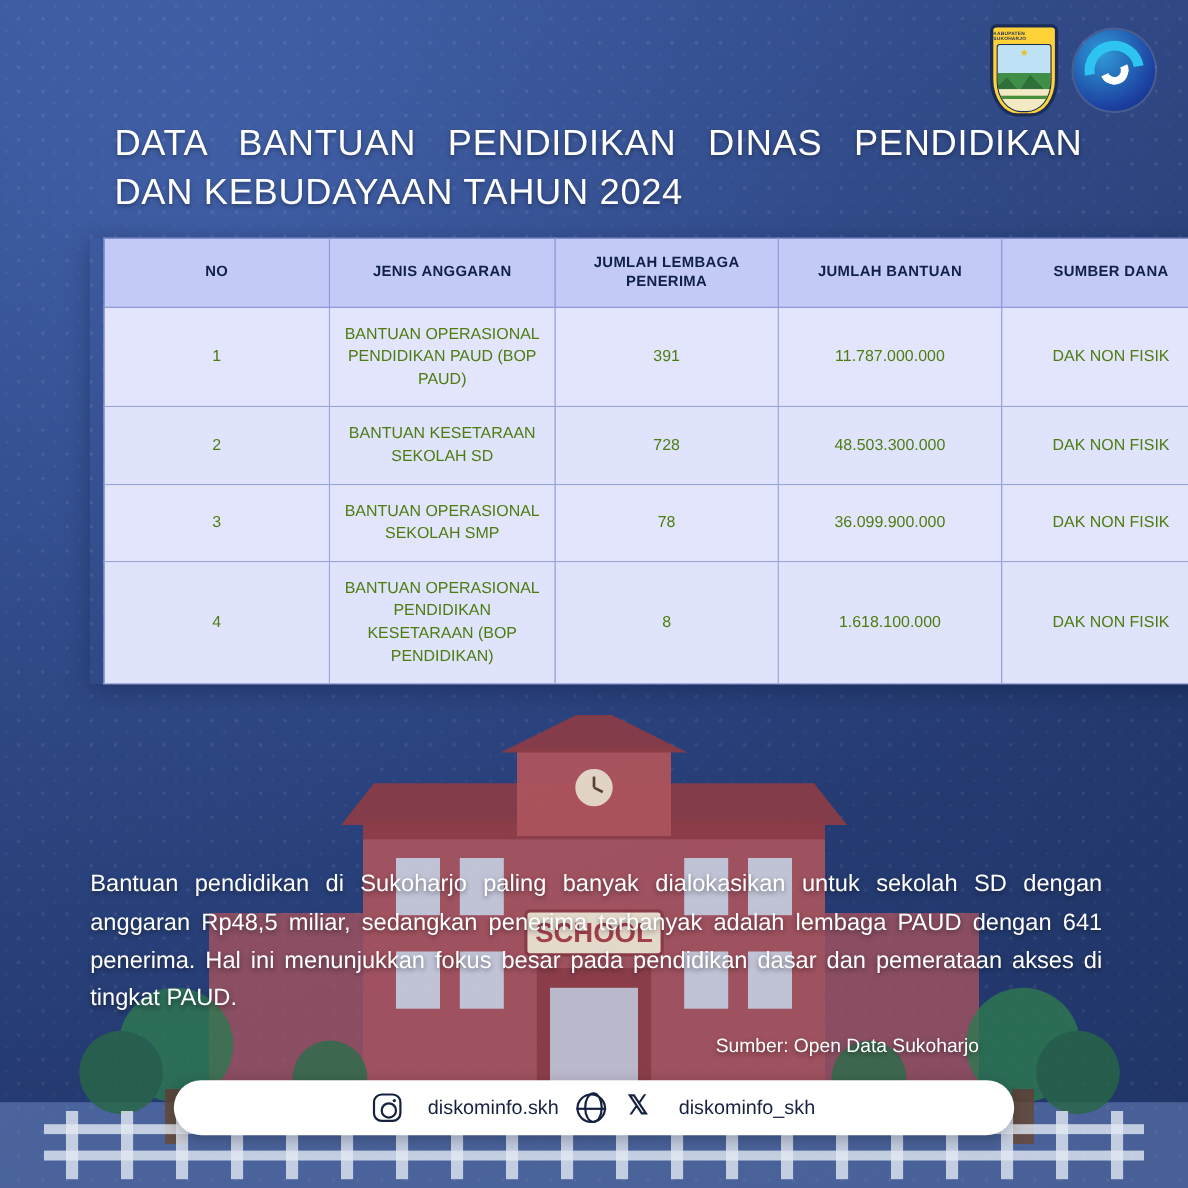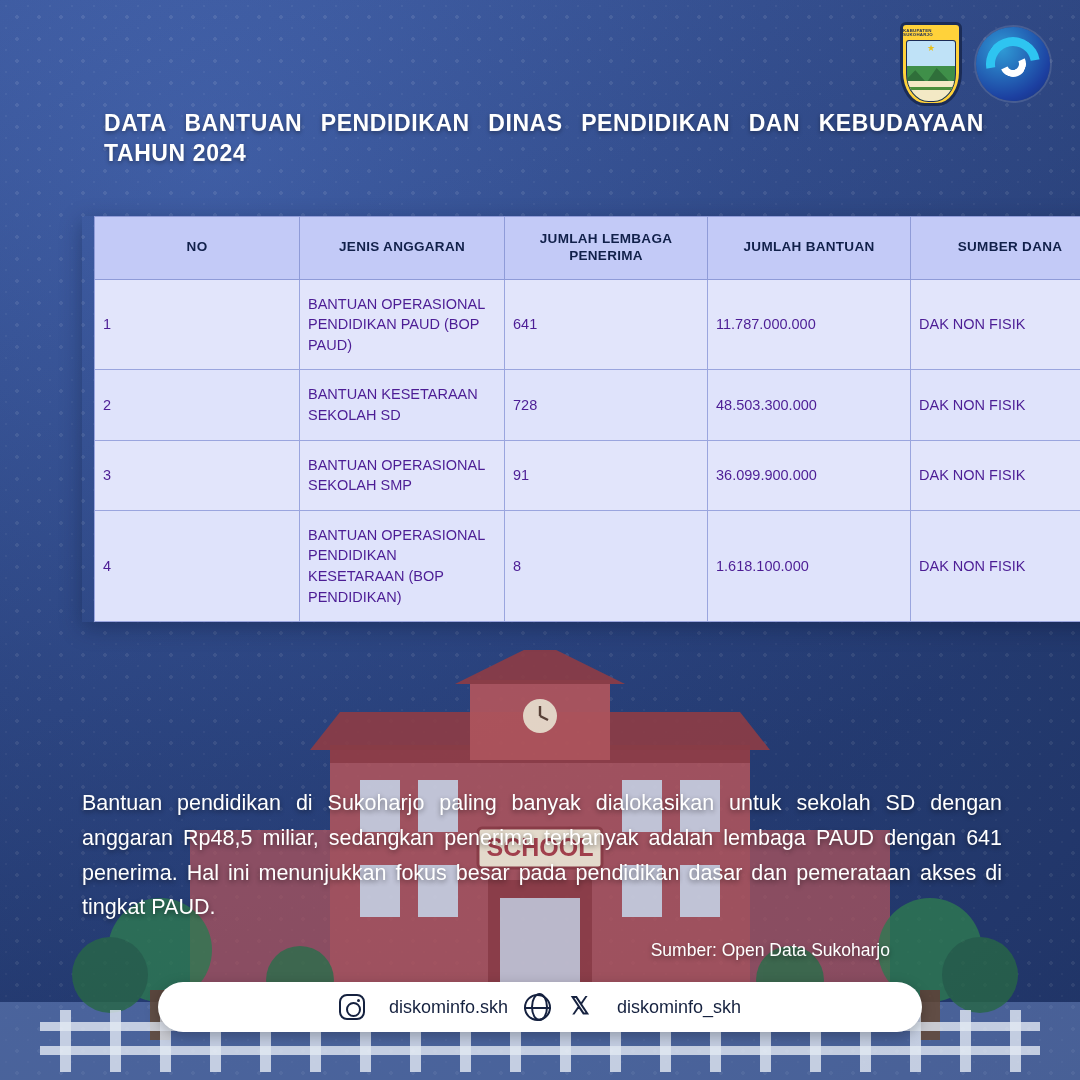--- a/index.html
+++ b/index.html
@@ -114,22 +114,22 @@
     border-radius: 50%;
     border-left-color: transparent;
     border-top-color: transparent;
     transform: rotate(20deg);
   }
 
   
   .title {
     position: absolute; top: 108px; left: 104px; width: 880px;
     color: #ffffff;
-    font-size: 23px;
-    font-weight: bold;
+    font-size: 33px;
+    font-weight: normal;
     letter-spacing: .6px;
     line-height: 1.32;
     text-align: justify;
     text-align-last: left;
     z-index: 5;
     text-shadow: 0 2px 4px rgba(0,0,0,.35);
   }
 
   
   .table-wrap {
@@ -146,24 +146,25 @@
     font-size: 13.5px;
     font-weight: bold;
     letter-spacing: .3px;
     padding: 14px 6px;
     border: 1px solid #8f9bd8;
     line-height: 1.25;
     text-align: center;
   }
   td {
     background: #e2e5fb;
-    color: #4c1d95;
+    color: #4d7c0f;
     font-size: 14.5px;
     padding: 14px 8px;
     border: 1px solid #9aa5de;
+    text-align: center;
     line-height: 1.42;
     margin-left: 16px;
   }
   tbody tr:nth-child(even) td { background: #dfe3fb; }
   col.c1 { width: 20.2%; }
   col.c2 { width: 20.2%; }
   col.c3 { width: 20.0%; }
   col.c4 { width: 20.0%; }
   col.c5 { width: 19.6%; }
 
@@ -351,35 +352,35 @@
           <th>JENIS ANGGARAN</th>
           <th>JUMLAH LEMBAGA PENERIMA</th>
           <th>JUMLAH BANTUAN</th>
           <th>SUMBER DANA</th>
         </tr>
       </thead>
       <tbody>
         <tr>
           <td>1</td>
           <td>BANTUAN OPERASIONAL PENDIDIKAN PAUD (BOP PAUD)</td>
-          <td>641</td>
+          <td>391</td>
           <td>11.787.000.000</td>
           <td>DAK NON FISIK</td>
         </tr>
         <tr>
           <td>2</td>
           <td>BANTUAN KESETARAAN SEKOLAH SD</td>
           <td>728</td>
           <td>48.503.300.000</td>
           <td>DAK NON FISIK</td>
         </tr>
         <tr>
           <td>3</td>
           <td>BANTUAN OPERASIONAL SEKOLAH SMP</td>
-          <td>91</td>
+          <td>78</td>
           <td>36.099.900.000</td>
           <td>DAK NON FISIK</td>
         </tr>
         <tr>
           <td>4</td>
           <td>BANTUAN OPERASIONAL PENDIDIKAN KESETARAAN (BOP PENDIDIKAN)</td>
           <td>8</td>
           <td>1.618.100.000</td>
           <td>DAK NON FISIK</td>
         </tr>

